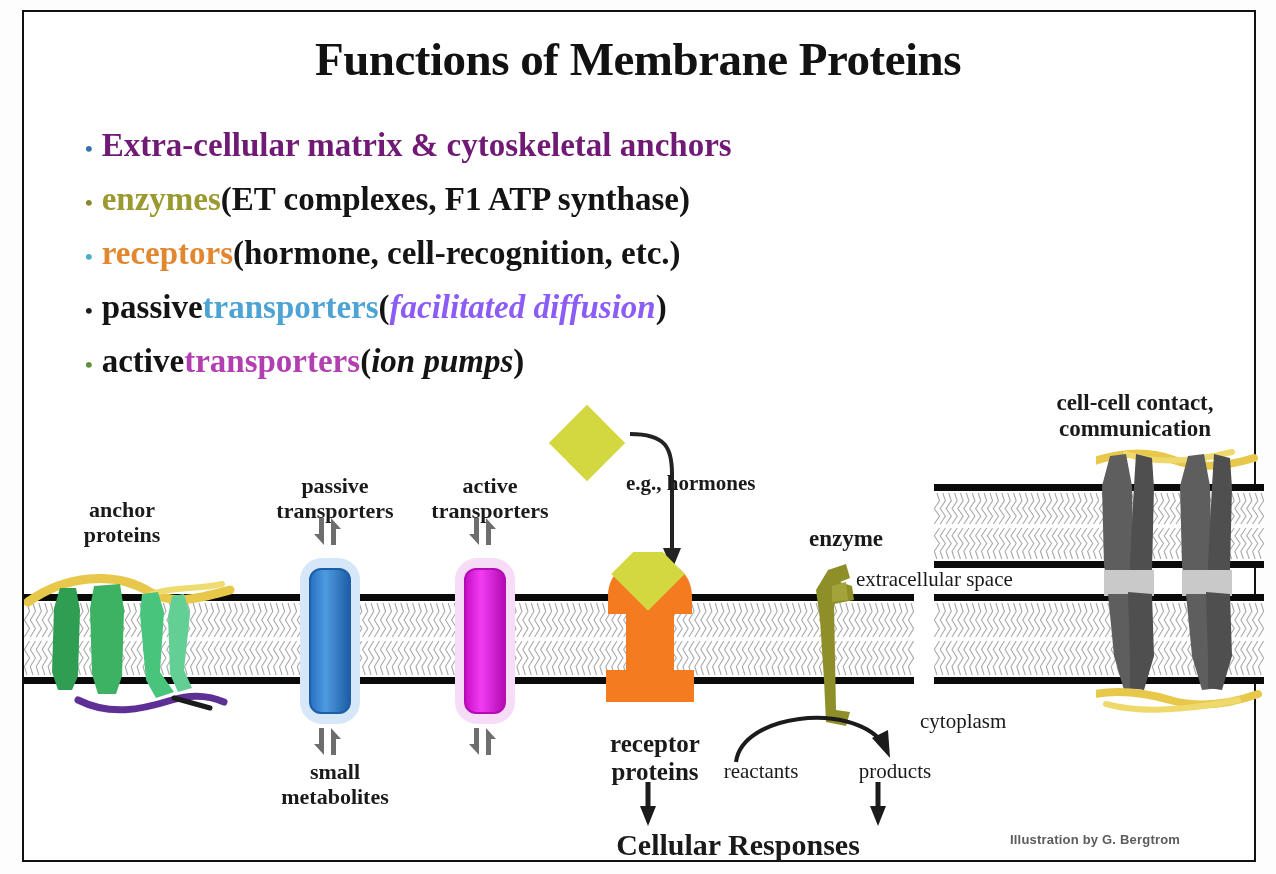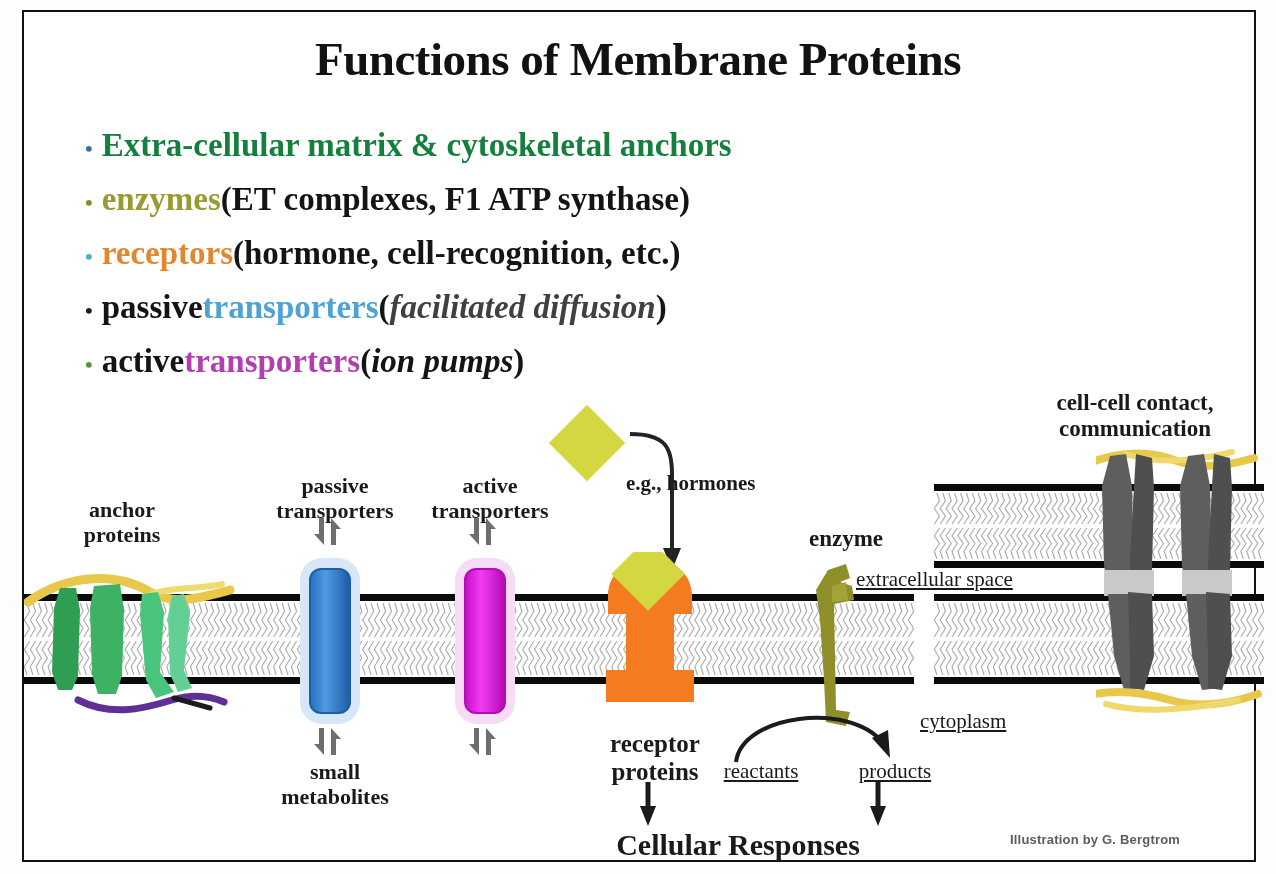--- a/index.html
+++ b/index.html
@@ -17,21 +17,21 @@
   .bullet-row{display:flex;align-items:baseline;font-family:"Liberation Serif",serif;
     font-weight:bold;font-size:33px;line-height:51px;white-space:nowrap;}
   .dot{font-size:22px;line-height:51px;margin-right:9px;}
   .ital{font-style:italic;}
 
   
   #diagram{position:absolute;left:0;top:382px;width:1276px;height:492px;}
   .lbl{position:absolute;font-family:"Liberation Serif",serif;font-weight:bold;
     color:#1a1a1a;text-align:center;line-height:1.12;}
   .lbl-reg{position:absolute;font-family:"Liberation Serif",serif;font-weight:normal;
-    color:#1a1a1a;text-align:center;line-height:1.12;text-decoration:underline;}
+    color:#1a1a1a;text-align:center;line-height:1.12;}
 
   
   .membrane{position:absolute;background:#fcfcfc;}
   .membrane .edge{position:absolute;left:0;width:100%;height:7px;background:#0a0a0a;}
   .membrane .edge.top{top:0;}
   .membrane .edge.bot{bottom:0;}
   .membrane .core{position:absolute;left:0;right:0;top:7px;bottom:7px;background:#ffffff;overflow:hidden;}
   .tails{position:absolute;left:0;top:0;width:100%;height:100%;opacity:.85;}
   .cyl{position:absolute;border-radius:12px;}
   .halo{position:absolute;border-radius:22px;}
@@ -44,38 +44,38 @@
 <body>
 
 <div id="root">
   <div id="frame"></div>
 
   <div id="title">Functions of Membrane Proteins</div>
 
   <div id="bullets">
       <div class="bullet-row">
         <span class="dot" style="color: rgb(58, 111, 176);">•</span>
-        <span style="color: #15803d;">Extra-cellular matrix &amp; cytoskeletal anchors</span>
+        <span style="color: #701a75;">Extra-cellular matrix &amp; cytoskeletal anchors</span>
       </div>
       <div class="bullet-row">
         <span class="dot" style="color: rgb(138, 138, 42);">•</span>
         <span style="color: rgb(154, 154, 48);">enzymes</span>
         <span style="color: rgb(20, 20, 20);"> (ET complexes, F1 ATP synthase)</span>
       </div>
       <div class="bullet-row">
         <span class="dot" style="color: rgb(75, 176, 198);">•</span>
         <span style="color: rgb(226, 135, 47);">receptors</span>
         <span style="color: rgb(20, 20, 20);"> (hormone, cell-recognition, etc.)</span>
       </div>
       <div class="bullet-row">
         <span class="dot" style="color: rgb(29, 29, 29);">•</span>
         <span style="color: rgb(20, 20, 20);">passive </span>
         <span style="color: rgb(77, 163, 212);">transporters</span>
         <span style="color: rgb(20, 20, 20);"> (</span>
-        <span class="ital" style="color: #404040;">facilitated diffusion</span>
+        <span class="ital" style="color: #8b5cf6;">facilitated diffusion</span>
         <span style="color: rgb(20, 20, 20);">)</span>
       </div>
       <div class="bullet-row">
         <span class="dot" style="color: rgb(95, 143, 63);">•</span>
         <span style="color: rgb(20, 20, 20);">active </span>
         <span style="color: rgb(178, 63, 178);">transporters</span>
         <span style="color: rgb(20, 20, 20);"> (</span>
         <span class="ital" style="color: rgb(20, 20, 20);">ion pumps</span>
         <span style="color: rgb(20, 20, 20);">)</span>
       </div>

